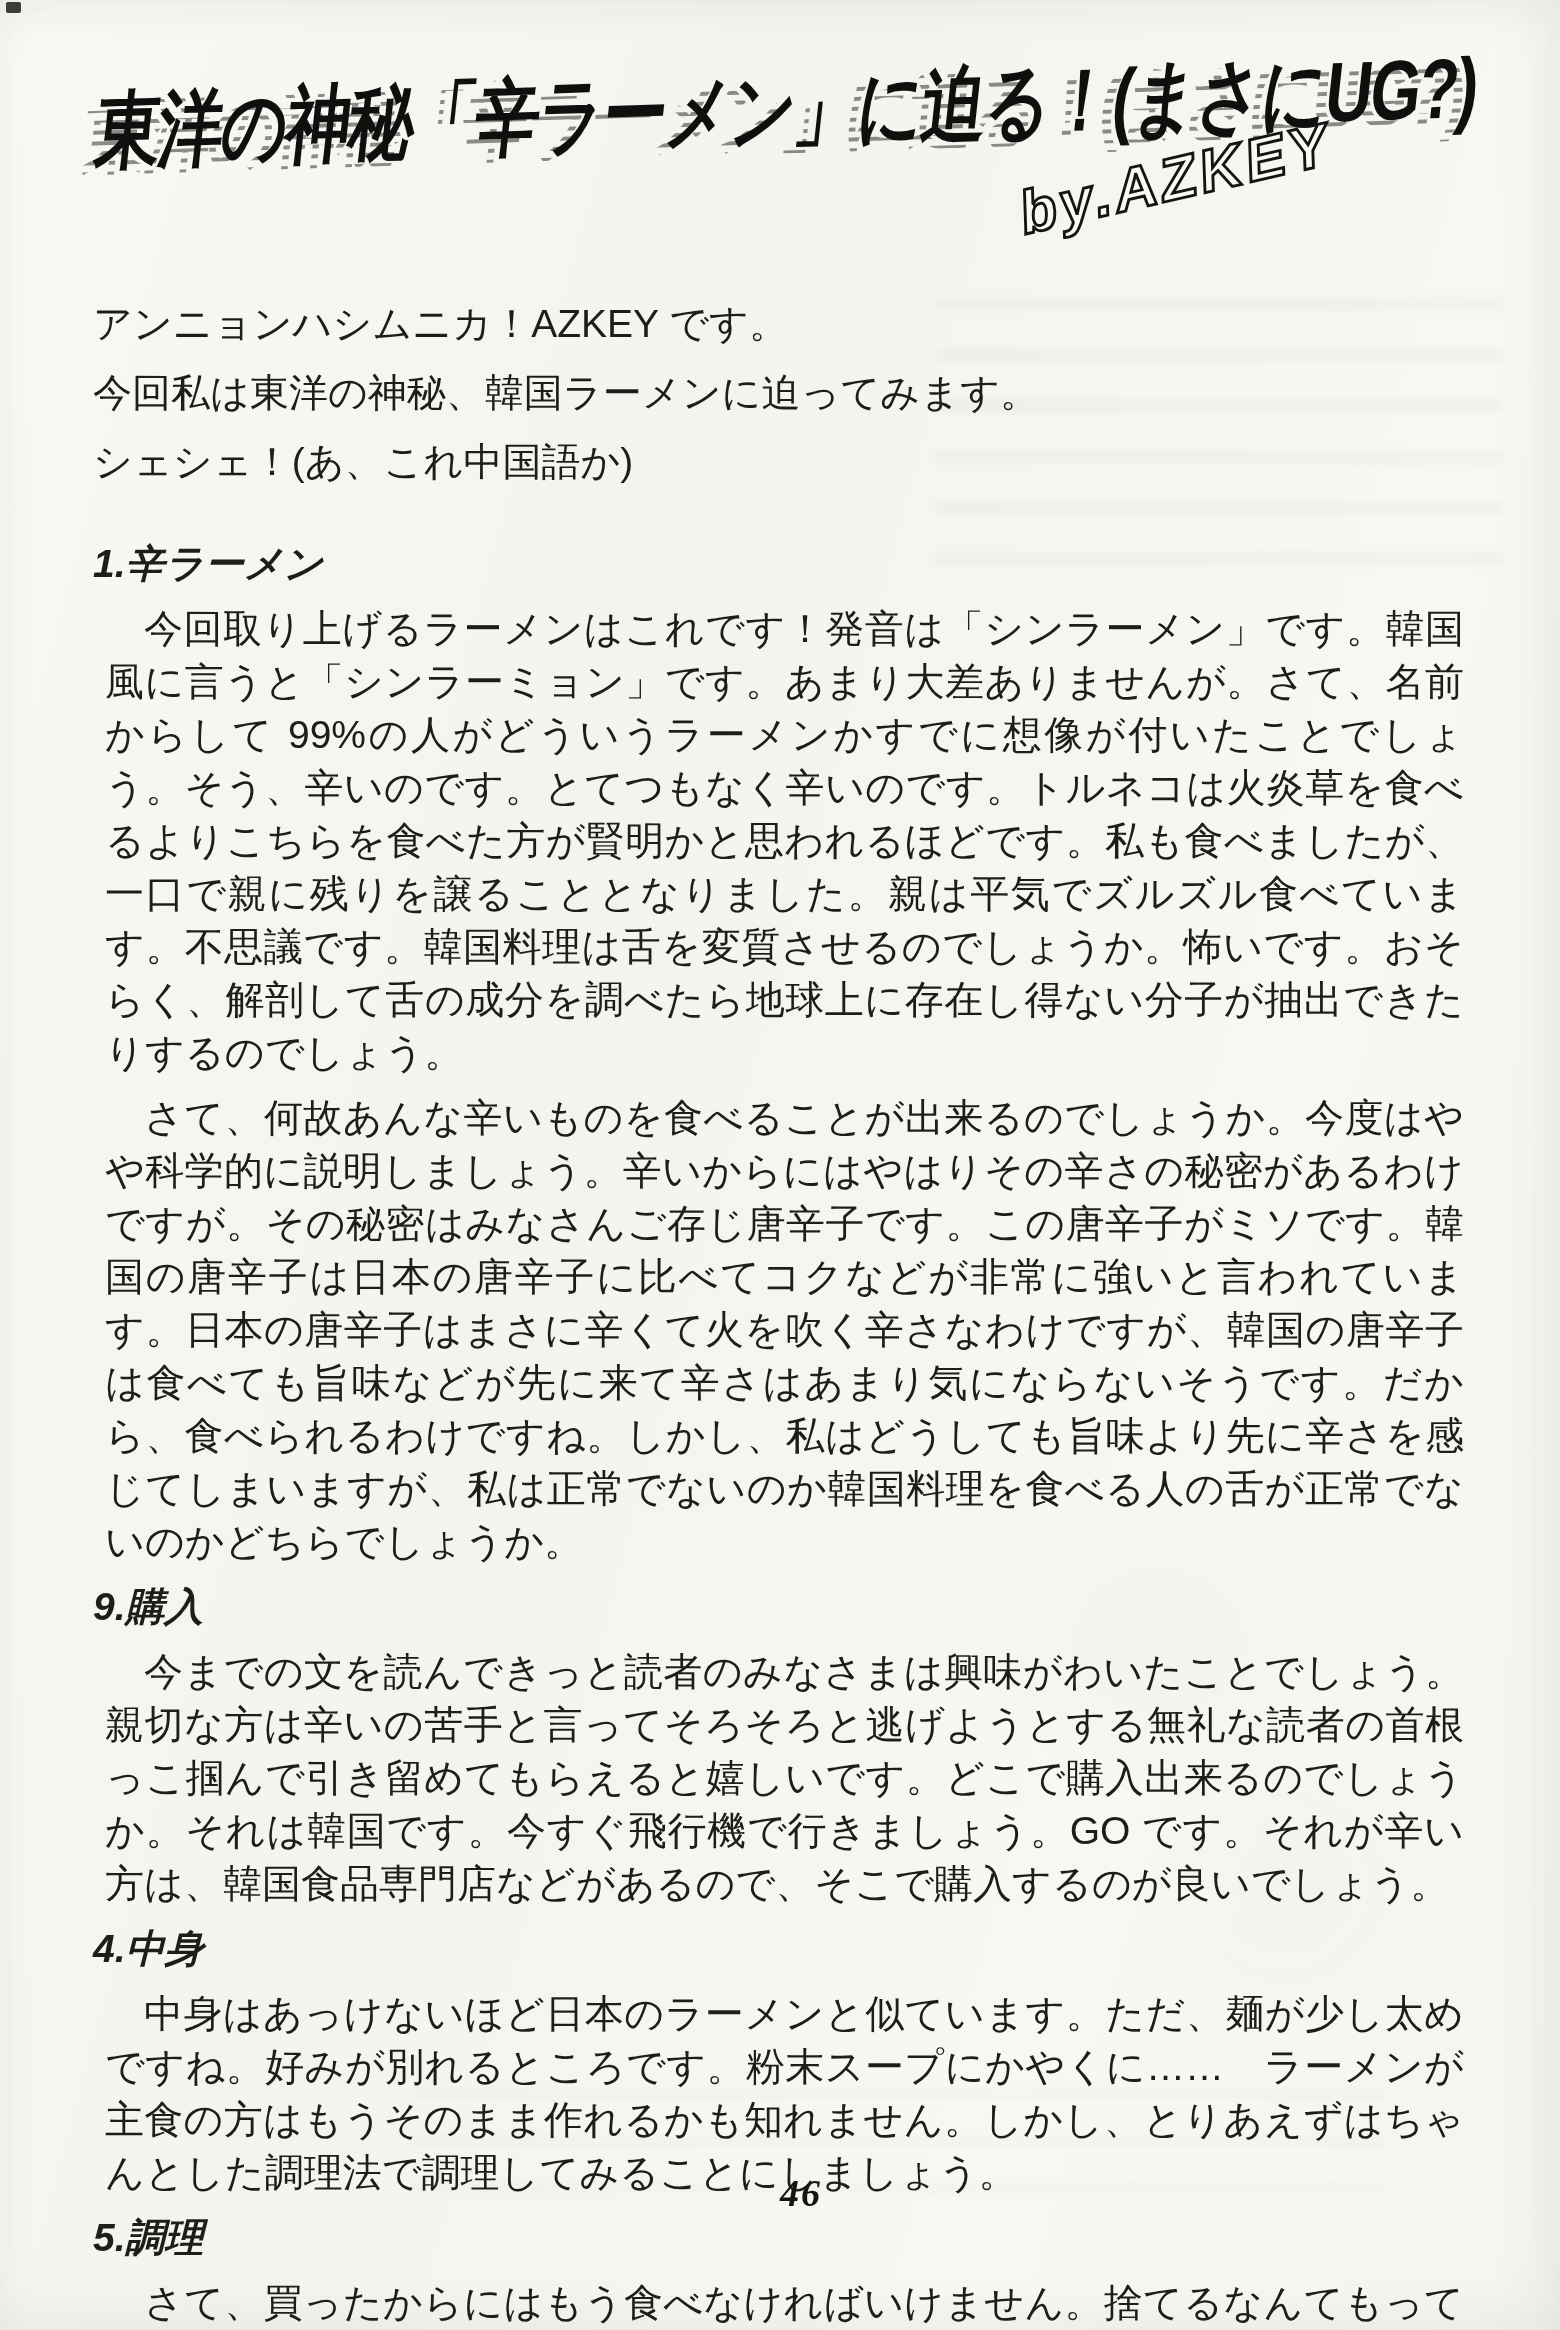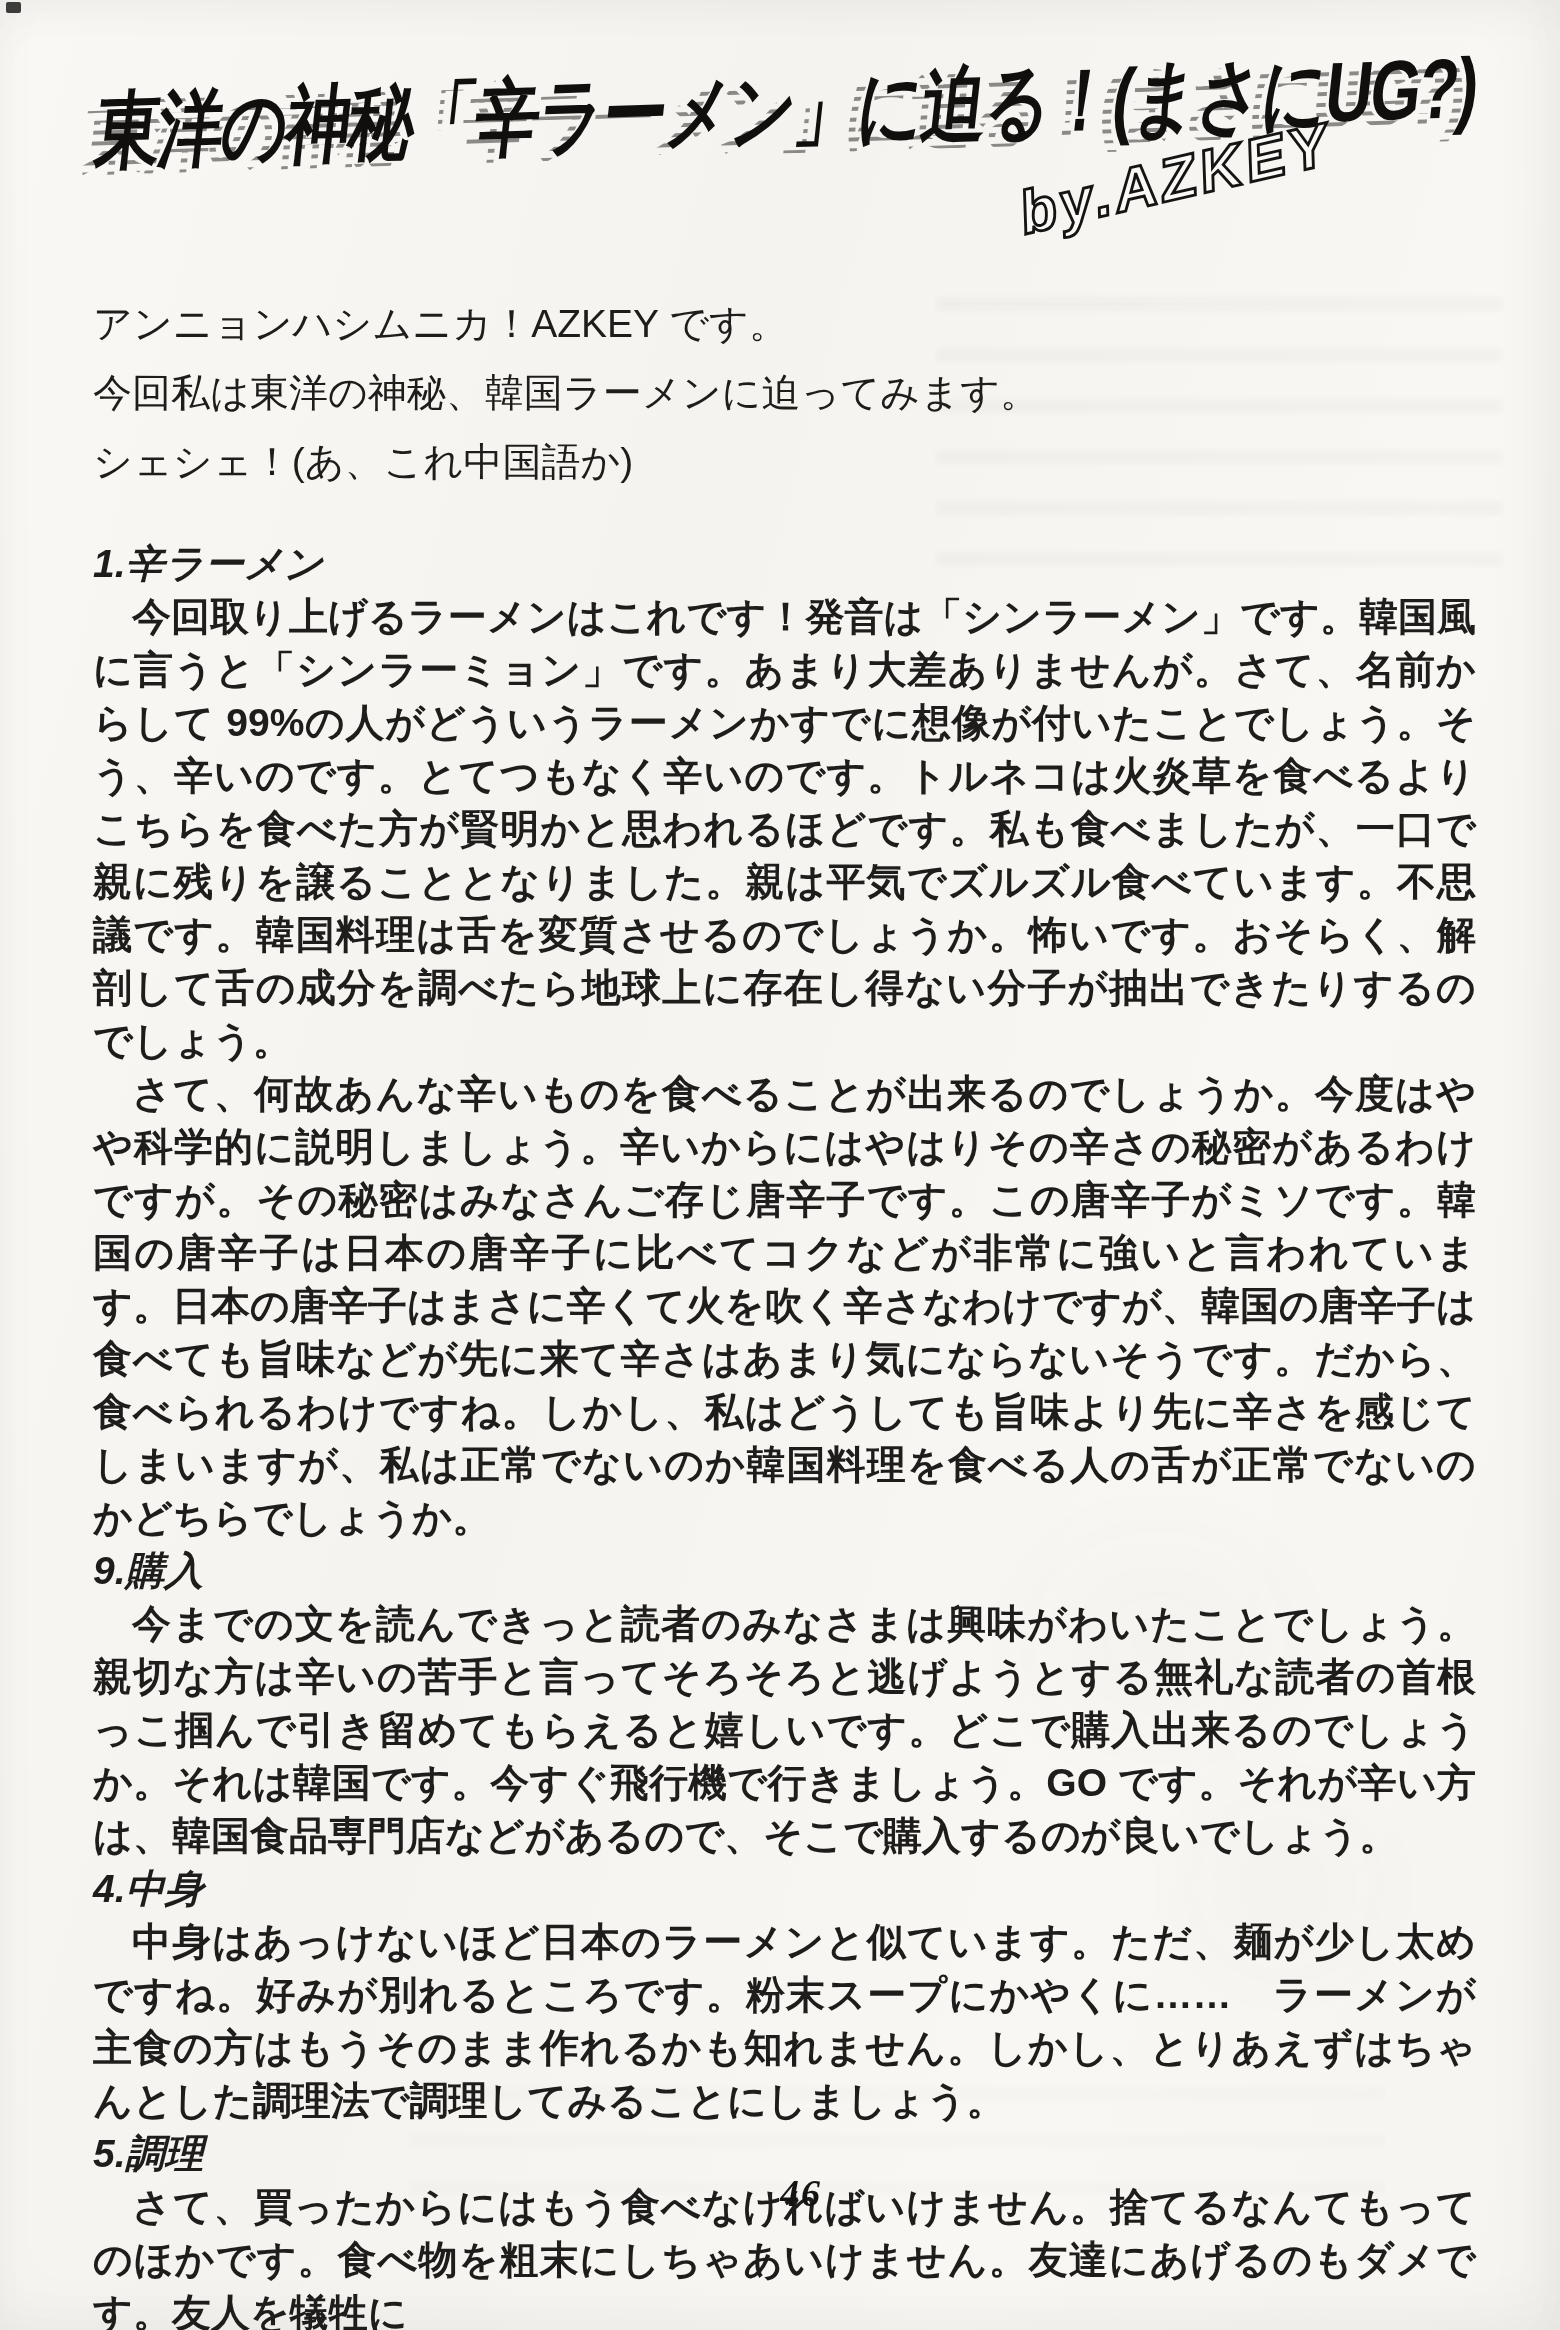--- a/index.html
+++ b/index.html
@@ -53,25 +53,24 @@
   
   .body-col{
     position:absolute;left:93px;top:281px;width:1383px;
     font-size:39px;line-height:53px;
     color:#1e1d1b;
   }
   .intro-line{white-space:nowrap;margin-top:16px;}
   .intro-gap{height:49px;}
   .sec-heading{font-weight:700;font-style:italic;}
   .sec-body{
-    margin:0;
+    margin:12px;
     text-align:justify;
     text-indent:1em;
     overflow-wrap:break-word;
-    font-weight:bold;
   }
 
   
   .page-number{
     position:absolute;left:801px;top:2171px;
     transform:translateX(-50%);
     font-family:"Liberation Serif", serif;
     font-style:italic;font-weight:700;
     font-size:38px;color:#141413;
     letter-spacing:2px;

